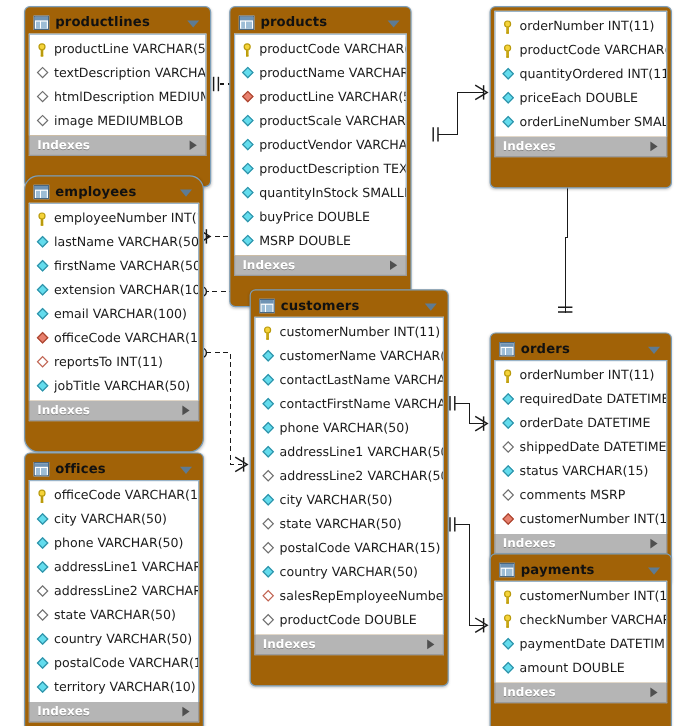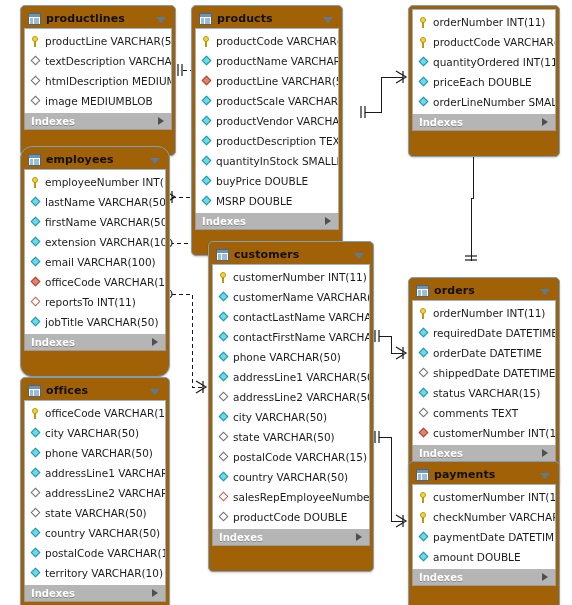--- a/index.html
+++ b/index.html
@@ -597,21 +597,21 @@
           <div class="col">
             <span class="ic ic-dia ic-hollow"></span>
             <span class="col-name">shippedDate DATETIME</span>
           </div>
           <div class="col">
             <span class="ic ic-dia ic-cyan"></span>
             <span class="col-name">status VARCHAR(15)</span>
           </div>
           <div class="col">
             <span class="ic ic-dia ic-hollow"></span>
-            <span class="col-name">comments TEXT</span>
+            <span class="col-name">comments MSRP</span>
           </div>
           <div class="col">
             <span class="ic ic-dia ic-fk"></span>
             <span class="col-name">customerNumber INT(11)</span>
           </div>
         </div>
         <div class="idx">
           <span class="idx-label">Indexes</span>
           <span class="idx-caret"></span>
         </div>

